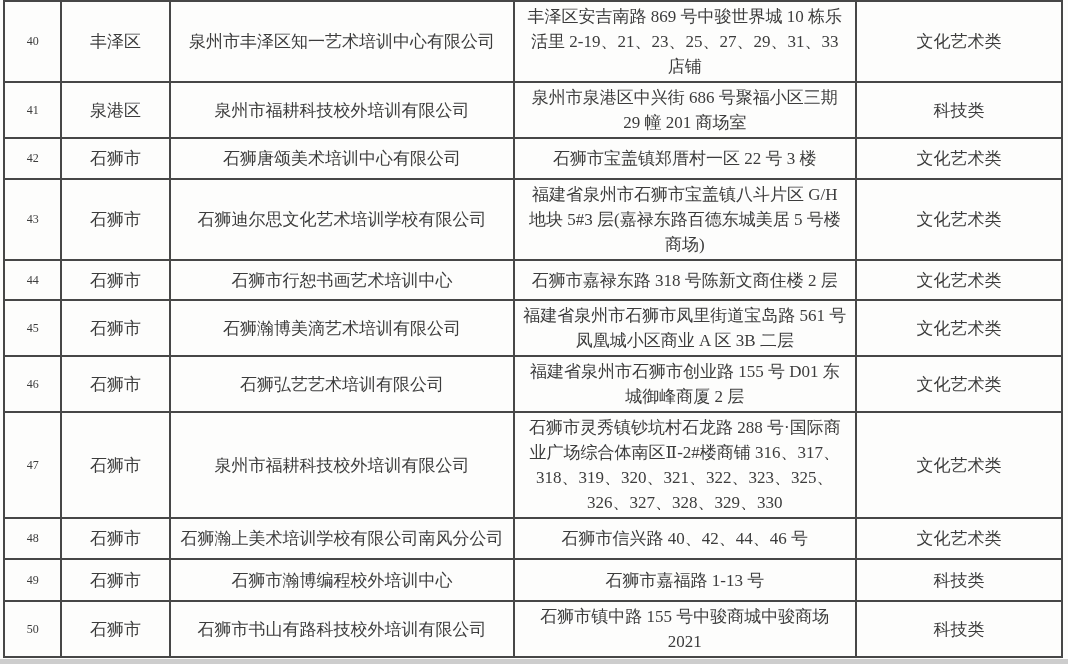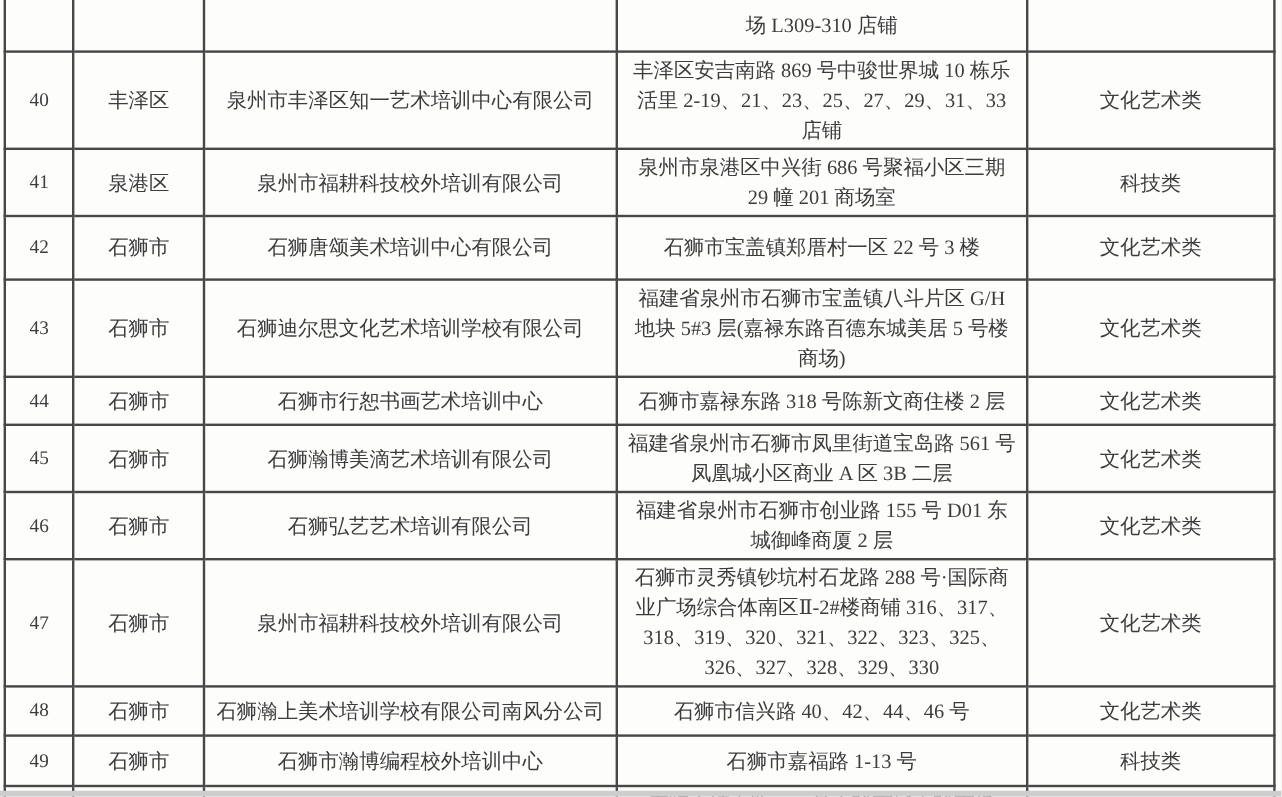--- a/index.html
+++ b/index.html
@@ -36,30 +36,30 @@
   
   .doc-table tr.r0 td { border-top: none; }
   .col-num   { width: 57px; }
   .col-dist  { width: 108px; }
   .col-name  { width: 342px; }
   .col-addr  { width: 340px; }
   .col-cat   { width: 205px; }
   tr.r0  { height: 43px; }
   tr.r1  { height: 52px; }
   tr.r2  { height: 52px; padding-left: 38px; }
-  tr.r3  { height: 53px; }
+  tr.r3  { height: 41px; }
   tr.r4  { height: 50px; }
   tr.r5  { height: 40px; border-radius: 15px; }
   tr.r6  { height: 55px; margin-left: 17px; }
   tr.r7  { height: 52px; border-radius: 15px; }
   tr.r8  { height: 102px; }
   tr.r9  { height: 41px; }
   tr.r10 { height: 42px; }
   tr.r11 { height: 42px; }
-  .cell-num { font-size: 16px; }
+  .cell-num { font-size: 12px; }
   .bottom-strip {
     position: absolute;
     left: 0;
     bottom: 0;
     width: 1068px;
     height: 5px;
     background: #cdcdcd;
   }
 </style>
 </head>
@@ -68,27 +68,20 @@
 <div class="page">
   <table class="doc-table">
     <colgroup>
       <col class="col-num">
         <col class="col-dist">
         <col class="col-name">
         <col class="col-addr">
         <col class="col-cat">
     </colgroup>
     <tbody>
-      <tr class="r0">
-        <td class="cell-num"></td>
-        <td></td>
-        <td></td>
-        <td>场 L309-310 店铺</td>
-        <td></td>
-      </tr>
       <tr class="r1">
         <td class="cell-num">40</td>
         <td>丰泽区</td>
         <td>泉州市丰泽区知一艺术培训中心有限公司</td>
         <td>丰泽区安吉南路 869 号中骏世界城 10 栋乐活里 2-19、21、23、25、27、29、31、33 店铺</td>
         <td>文化艺术类</td>
       </tr>
       <tr class="r2">
         <td class="cell-num">41</td>
         <td>泉港区</td>

